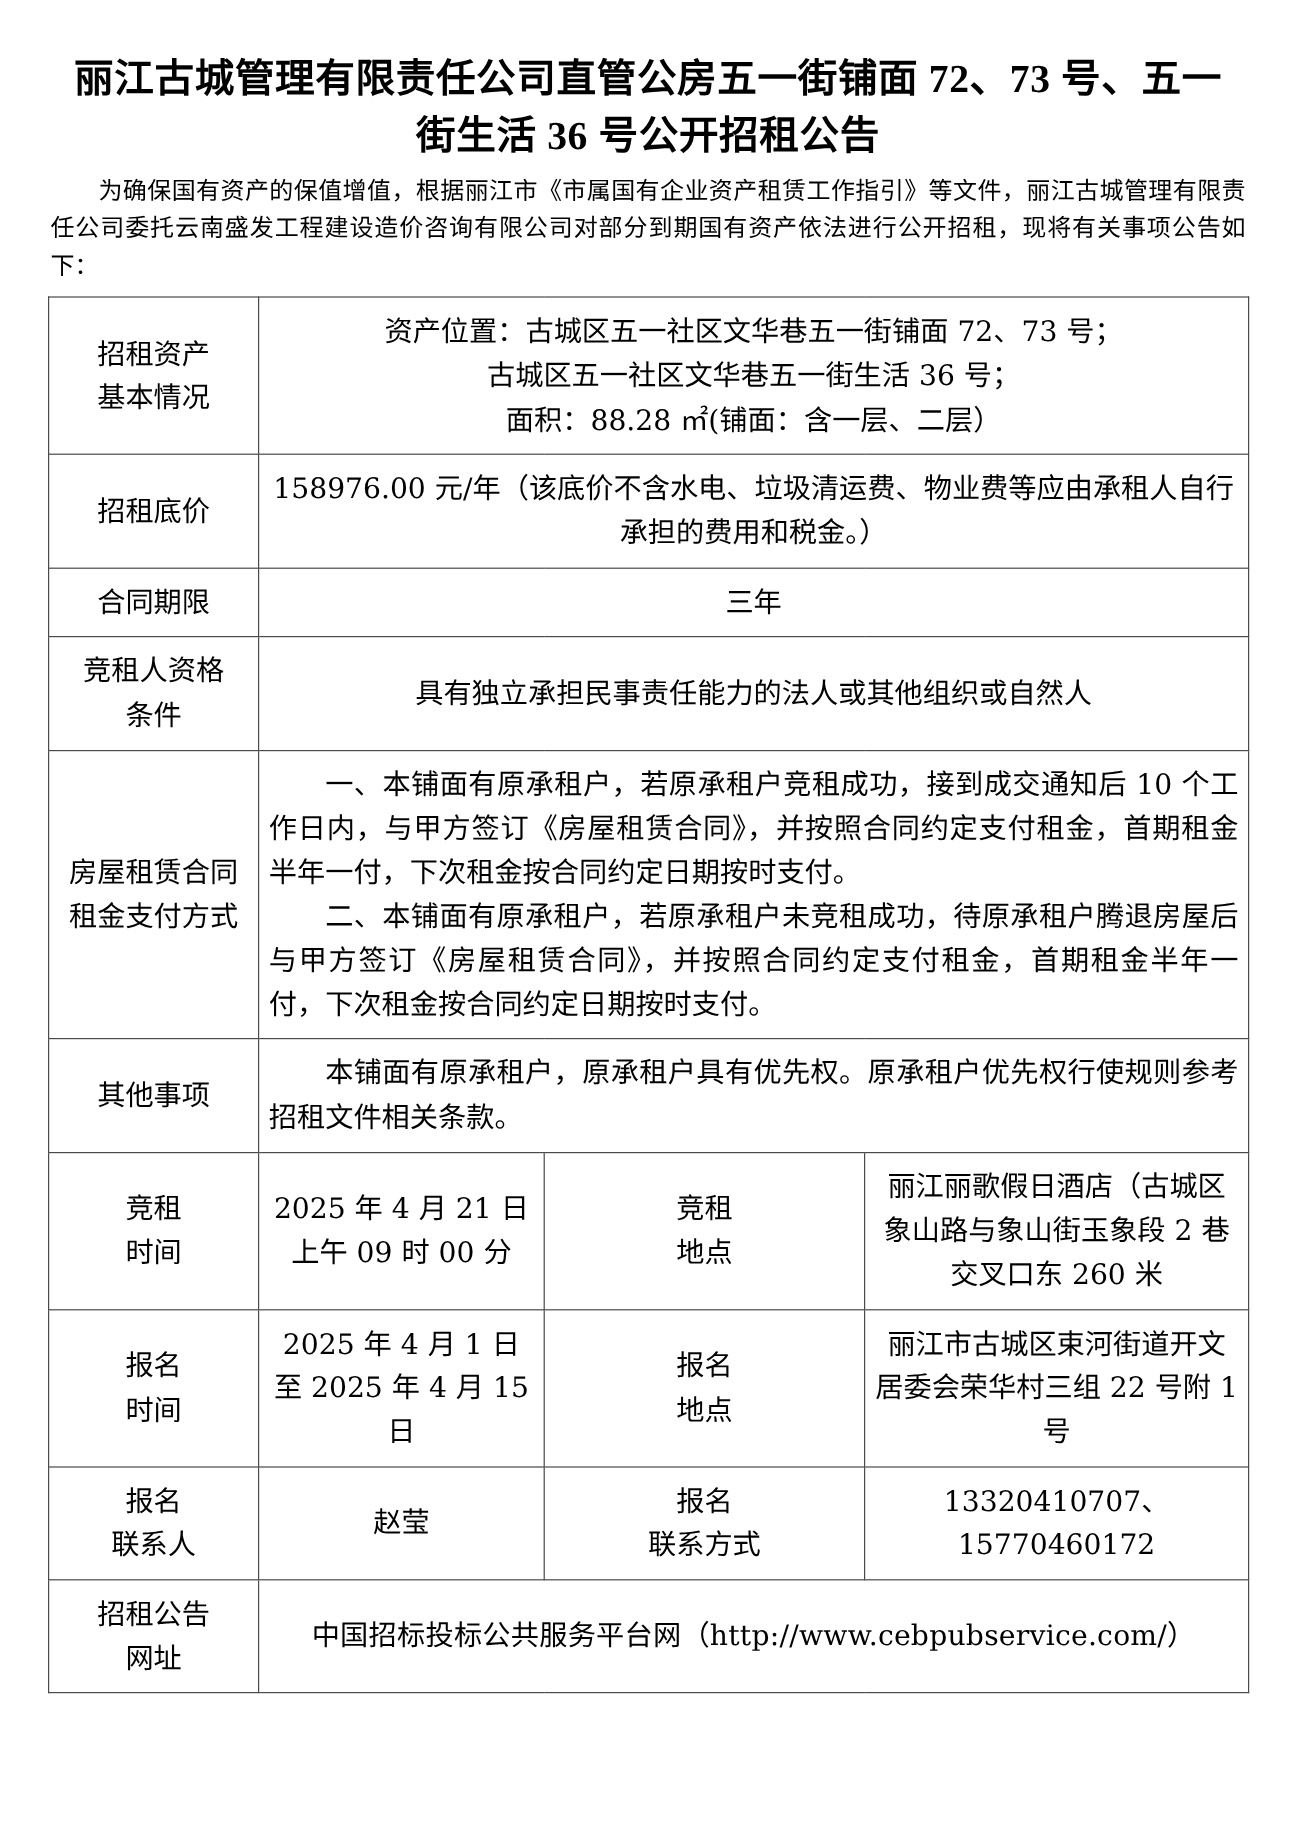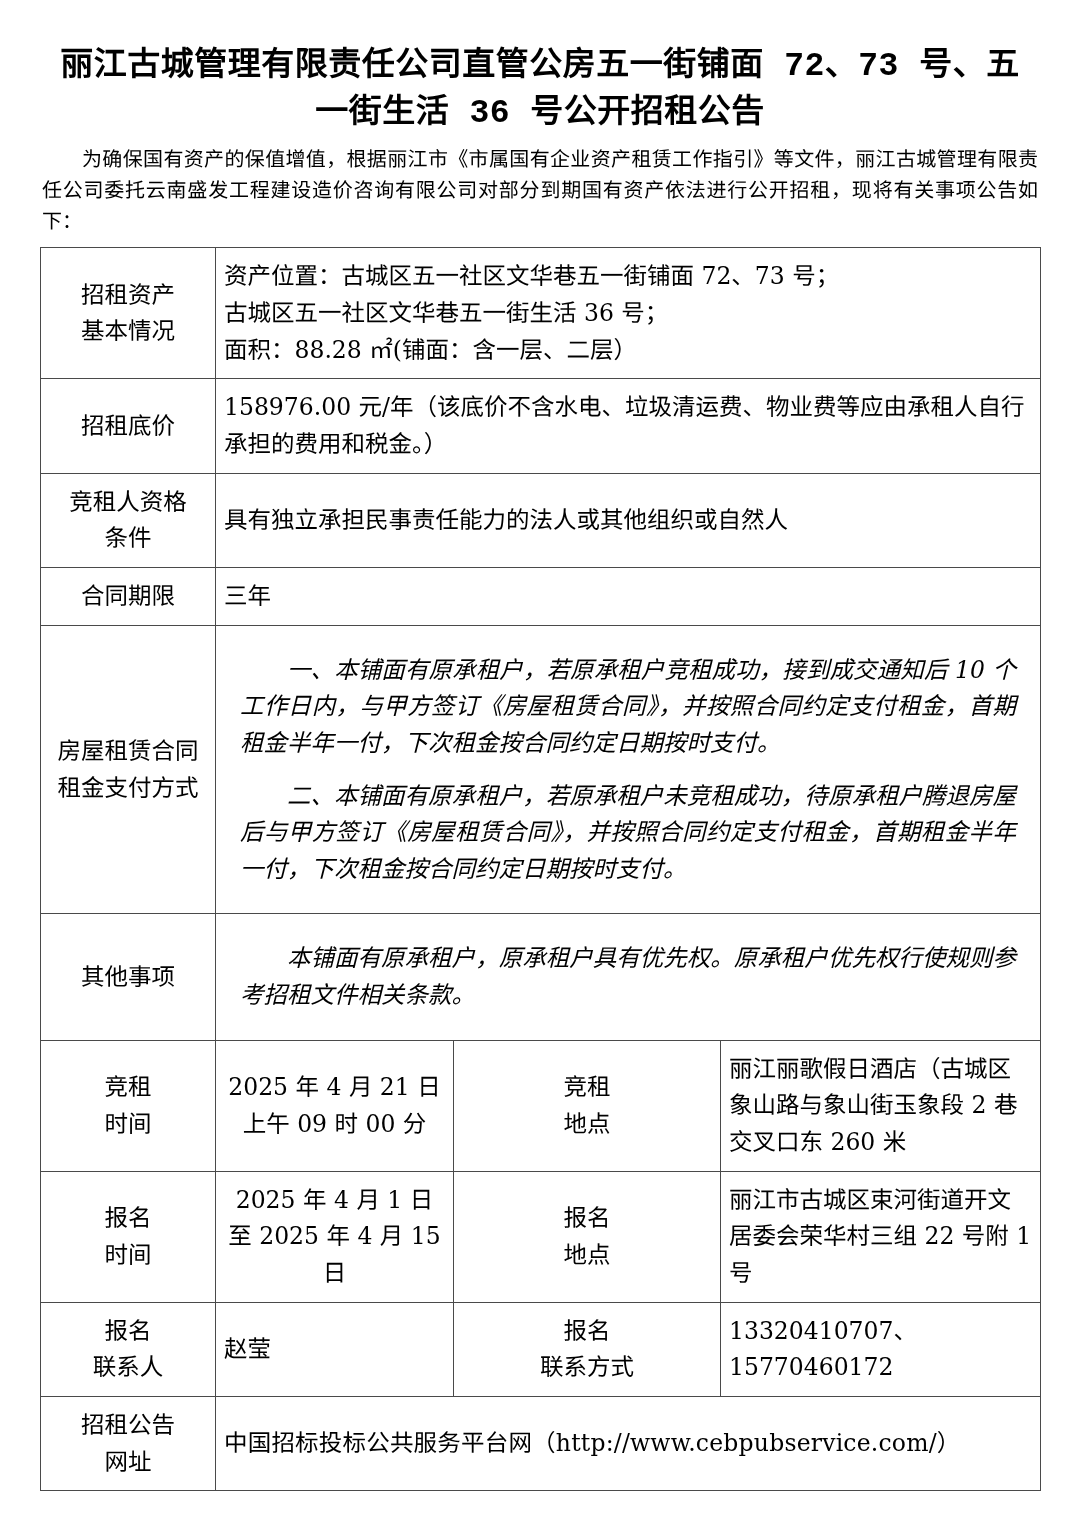--- a/index.html
+++ b/index.html
@@ -16,21 +16,21 @@
     -webkit-font-smoothing: antialiased;
   }
   .page {
     width: 1080px;
     box-sizing: border-box;
     padding: 44px 40px 30px 40px;
   }
 
   
   .doc-title {
-    font-family: Liberation Mono, monospace;
+    font-family: Liberation Serif, serif;
     font-weight: bold;
     font-size: 33px;
     line-height: 1.42;
     text-align: center;
     letter-spacing: 0.5px;
     margin: 0 0 6px 0;
     padding: 0 6px;
   }
 
   
@@ -61,34 +61,34 @@
   .col-label  { width: 175px; }
   .col-val1   { width: 238px; }
   .col-label2 { width: 267px; }
   .col-val2   { width: 320px; }
 
   td.label {
     text-align: center;
     white-space: pre-line;
   }
   td.center {
+    text-align: center;
   }
   td.justify {
     text-align: justify;
     text-justify: inter-ideograph;
   }
   td.lead {
     text-align: center;
   }
   .para {
     text-indent: 2em;
     text-align: justify;
     text-justify: inter-ideograph;
-    margin: 16px;
-    font-style: italic;
+    margin: 0;
   }
   .para + .para { margin-top: 0; }
 
   .mono-url {
     font-family: "DejaVu Serif", "Liberation Serif", serif;
     letter-spacing: 0.2px;
   }
 </style>
 </head>
 <body>
@@ -117,28 +117,28 @@
           <div>面积：88.28 ㎡(铺面：含一层、二层）</div>
         </td>
       </tr>
 
       <tr>
         <td class="label">招租底价</td>
         <td class="center" colspan="3">158976.00 元/年（该底价不含水电、垃圾清运费、物业费等应由承租人自行承担的费用和税金。）</td>
       </tr>
 
       <tr>
+        <td class="label">合同期限</td>
+        <td class="center" colspan="3">三年</td>
+      </tr>
+
+      <tr>
         <td class="label">竞租人资格
 条件</td>
         <td class="center" colspan="3">具有独立承担民事责任能力的法人或其他组织或自然人</td>
-      </tr>
-
-      <tr>
-        <td class="label">合同期限</td>
-        <td class="center" colspan="3">三年</td>
       </tr>
 
       <tr>
         <td class="label">房屋租赁合同
 租金支付方式</td>
         <td class="justify" colspan="3">
           <p class="para">一、本铺面有原承租户，若原承租户竞租成功，接到成交通知后 10 个工作日内，与甲方签订《房屋租赁合同》，并按照合同约定支付租金，首期租金半年一付，下次租金按合同约定日期按时支付。</p>
           <p class="para">二、本铺面有原承租户，若原承租户未竞租成功，待原承租户腾退房屋后与甲方签订《房屋租赁合同》，并按照合同约定支付租金，首期租金半年一付，下次租金按合同约定日期按时支付。</p>
         </td>
       </tr>

